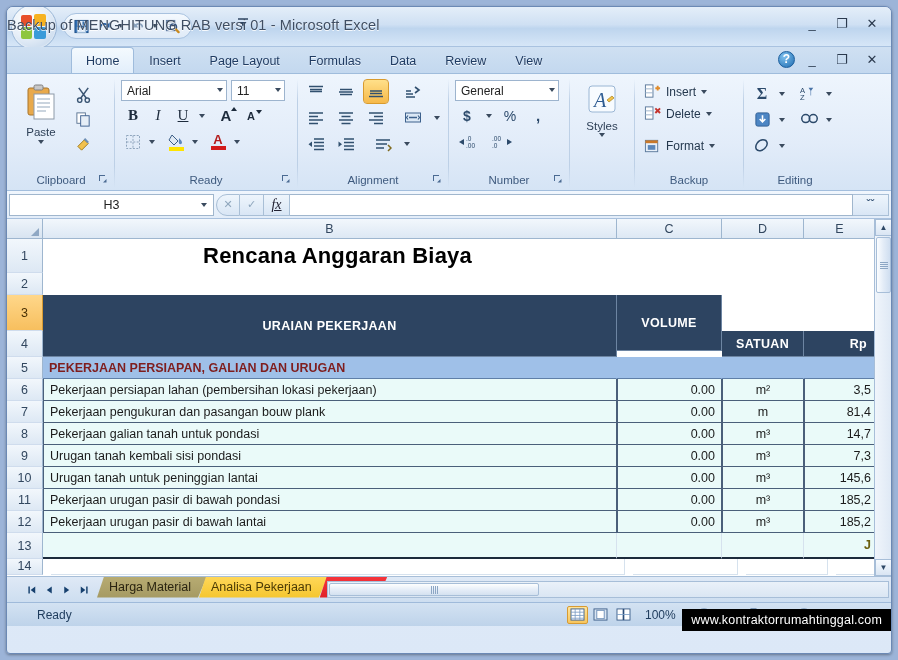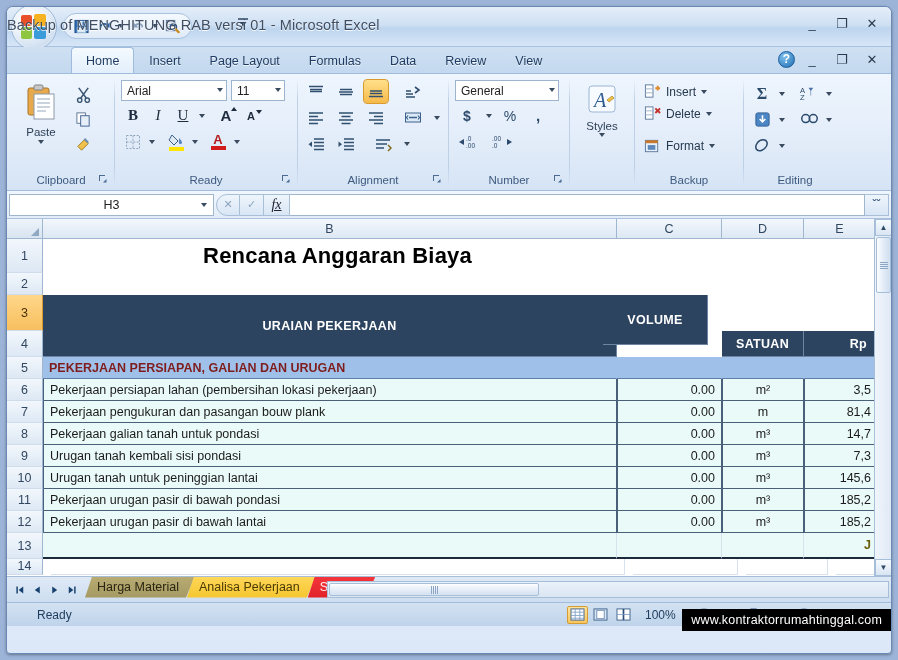--- a/index.html
+++ b/index.html
@@ -170,21 +170,21 @@
     width: 26px; height: 22px; display: flex; align-items: center; justify-content: center;
     font-family: "Liberation Serif", serif; font-style: italic; font-size: 14px; color: #223;
     cursor: pointer;
     text-decoration: underline;
   }
   .fml-input {
     flex: 1; height: 22px; background: #fff; border: 1px solid #a0b6cd; border-left: none;
     font-size: 12.5px; padding-left: 4px; display:flex; align-items:center; cursor: text;
   }
   .fbar-expand {
-    width: 24px; height: 22px; display: flex; align-items: center; justify-content: center;
+    width: 36px; height: 22px; display: flex; align-items: center; justify-content: center;
     cursor: pointer; color: #2b4a6e; font-size: 12px;
     background: linear-gradient(180deg,#eef5fc,#d9e6f5); border: 1px solid #a9bfd6; border-left: none;
   }
 
   
   .gridwrap { position: relative; height: 357px; background: #fff; overflow: hidden; }
   .colhdr {
     height: 20px; display: flex;
     background: linear-gradient(180deg,#f2f7fc 0%, #dde8f4 100%);
     border-bottom: 1px solid #9eb6cf;
@@ -262,21 +262,21 @@
     display:flex; align-items:center; justify-content:center;
   }
   .grip { width:8px; height:7px; display:flex;flex-direction:column;justify-content:space-between;}
   .grip i { display:block; height:1px; background:#8ca6c4; }
 
   
   .tabbar {
     height: 26px; display: flex; align-items: center;
     background: linear-gradient(180deg,#dfe9f6 0%, #cddef0 100%);
     border-top: 1px solid #a7bed8;
-    padding-left: 4px;
+    padding-left: 16px;
     position: relative;
   }
   .navbtns { display: flex; align-items: center; gap: 2px; padding: 0 6px 0 2px; }
   .navb { width: 15px; height: 16px; display: flex; align-items: center; justify-content: center; cursor: pointer; color: #16406e; font-size: 9px; }
   .sheet-tabs { display: flex; align-items: flex-start; height: 26px; }
   .stab {
     height: 21px; padding: 0 16px 0 12px;
     display: flex; align-items: center;
     font-size: 12.5px; cursor: pointer;
     position: relative; margin-right: -8px;
@@ -847,21 +847,21 @@
 
         <div class="srow" style="height:22px">
           <div class="cell blank" style="width:574px;border-color:#fff"></div>
           <div class="cell blank" style="width:105px;border-color:#fff"></div>
           <div class="cell blank" style="width:82px;border-color:#fff"></div>
           <div class="cell blank" style="width:72px;border-color:#fff"></div>
         </div>
 
         <div style="position:relative;height:62px">
           <div class="cell dark" style="position:absolute;left:0;top:0;width:574px;height:62px">URAIAN PEKERJAAN</div>
-          <div class="cell dark" style="position:absolute;left:560px;top:0;width:105px;height:50px">VOLUME</div>
+          <div class="cell dark" style="position:absolute;left:574px;top:0;width:105px;height:56px">VOLUME</div>
           <div class="cell dark" style="position:absolute;left:679px;top:36px;width:82px;height:26px">SATUAN</div>
           <div class="cell dark right" style="position:absolute;left:761px;top:36px;width:72px;height:26px;padding-right:8px">Rp</div>
         </div>
 
         <div class="srow">
           <div class="cell section" style="width:574px;padding-left:6px">PEKERJAAN PERSIAPAN, GALIAN DAN URUGAN</div>
           <div class="cell section" style="width:105px"></div>
           <div class="cell section" style="width:82px"></div>
           <div class="cell section" style="width:72px"></div>
         </div>

